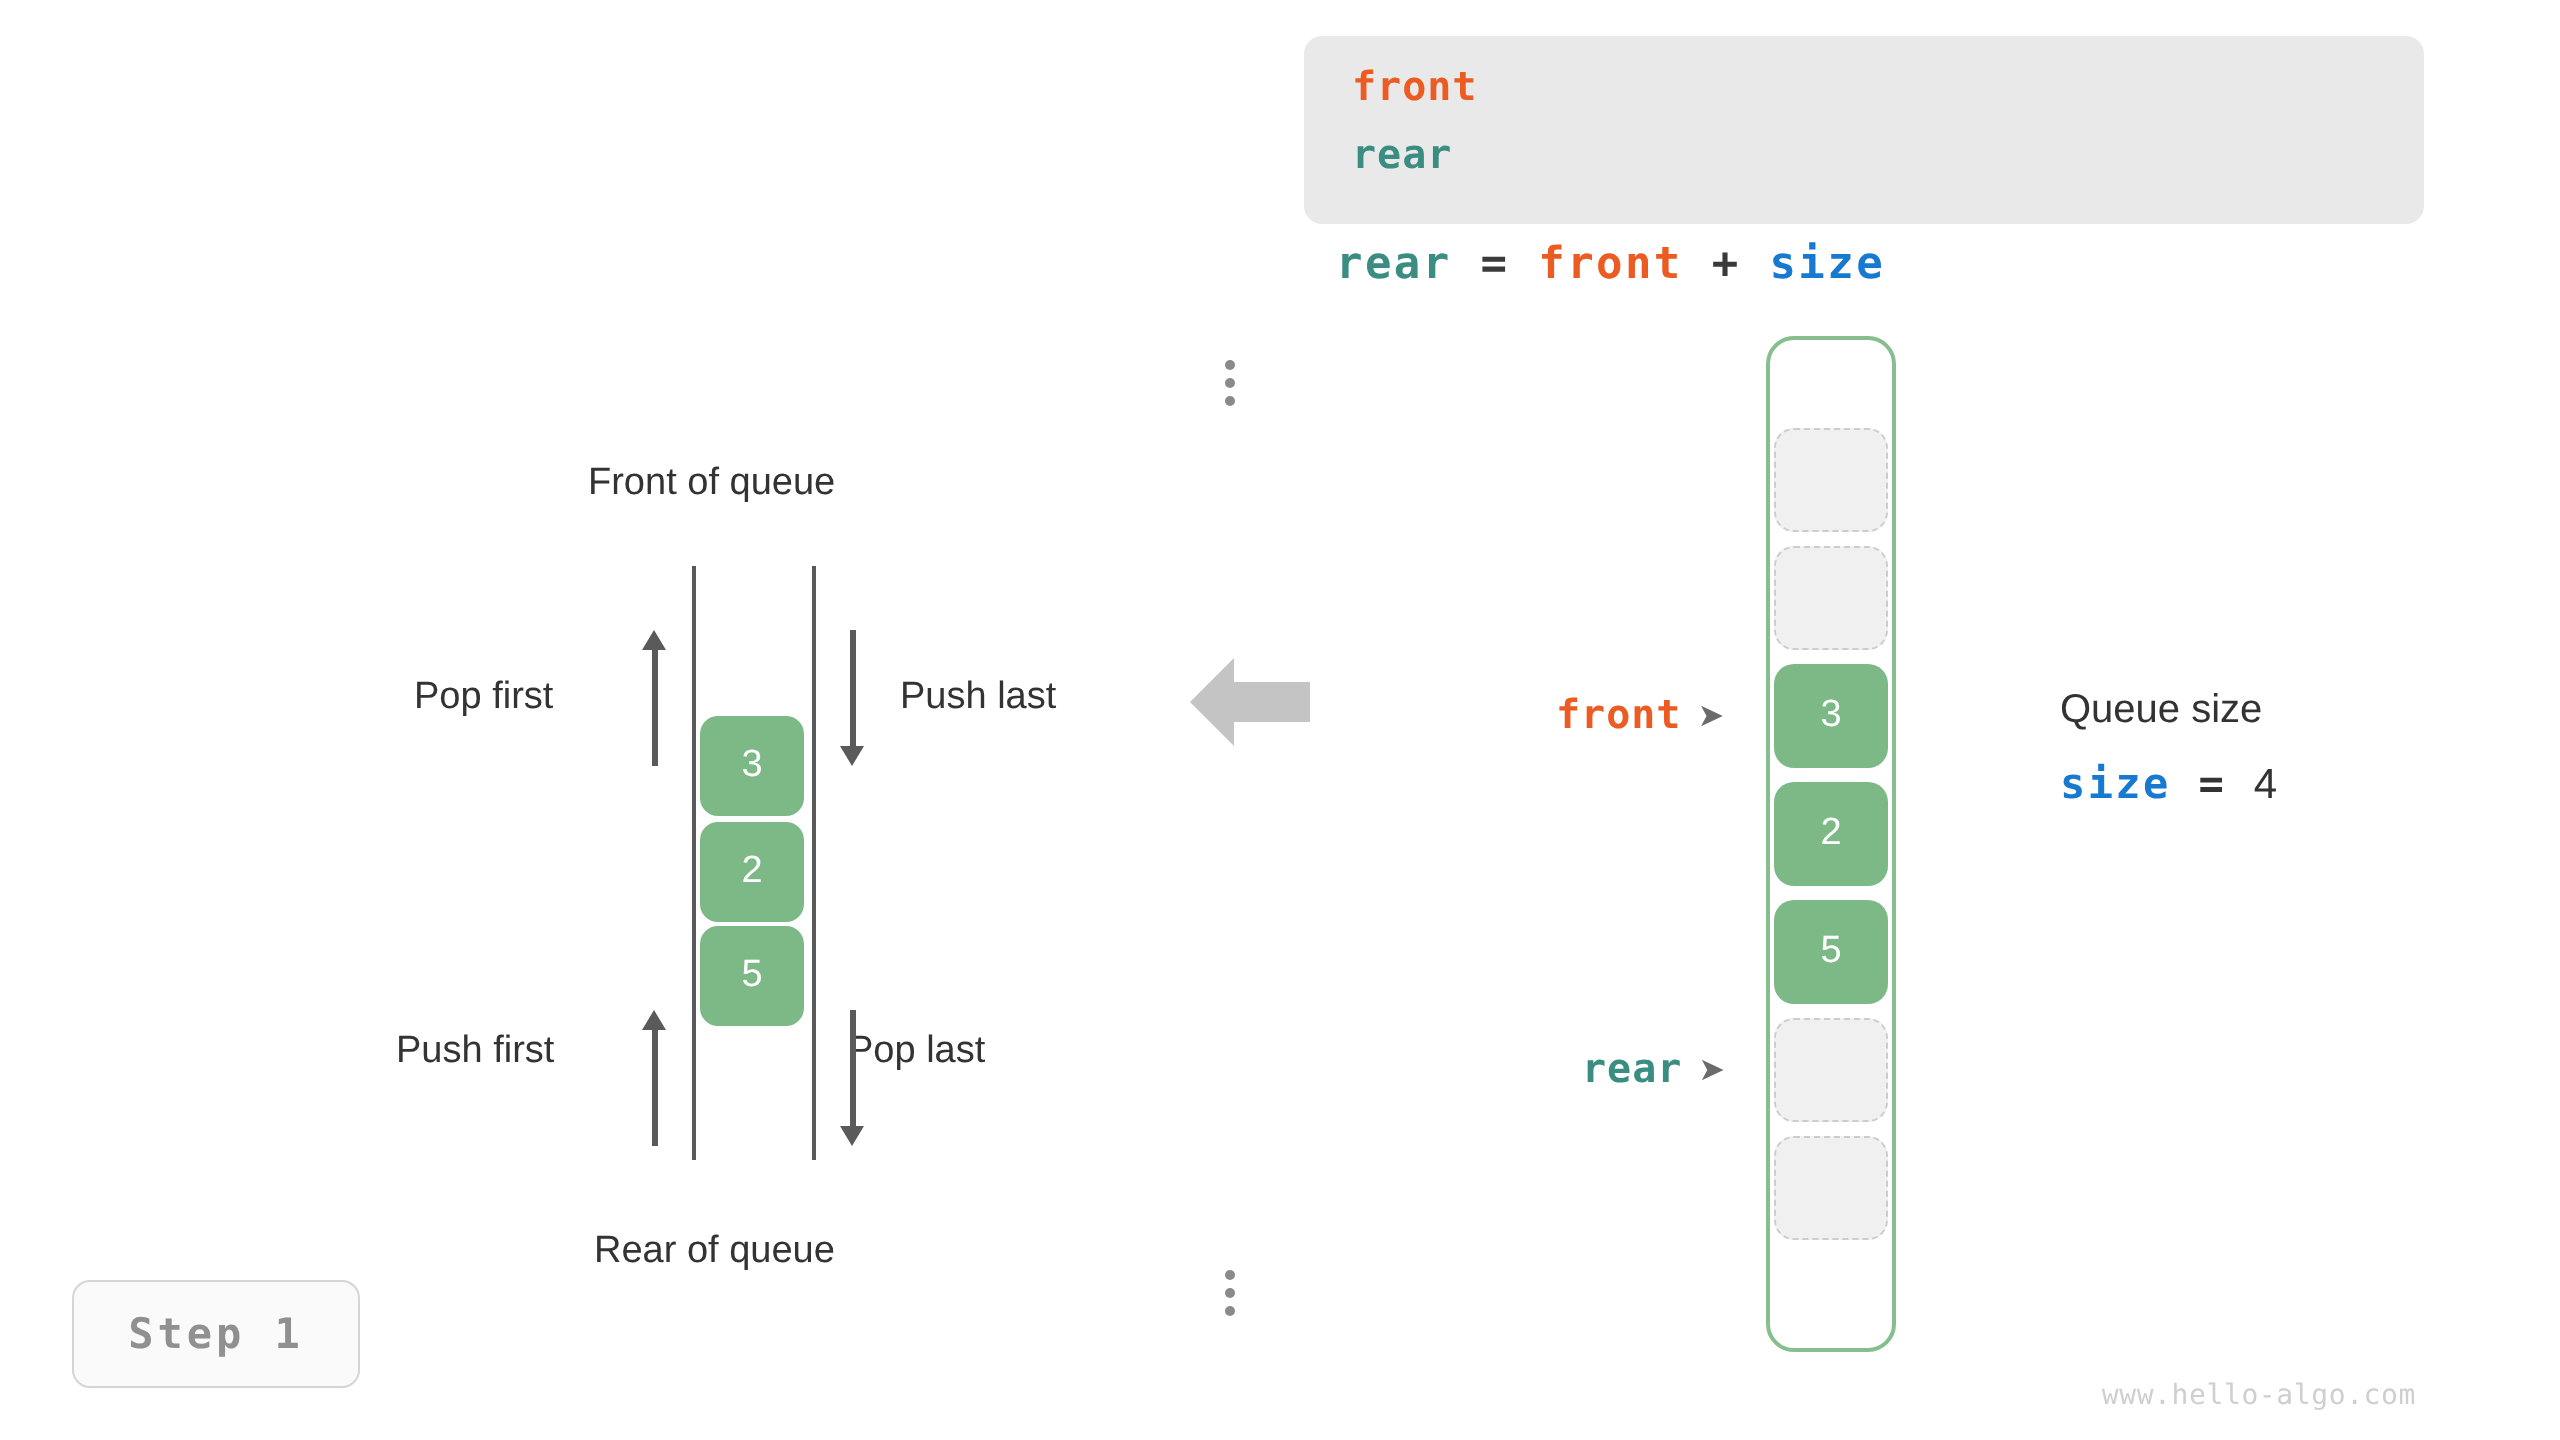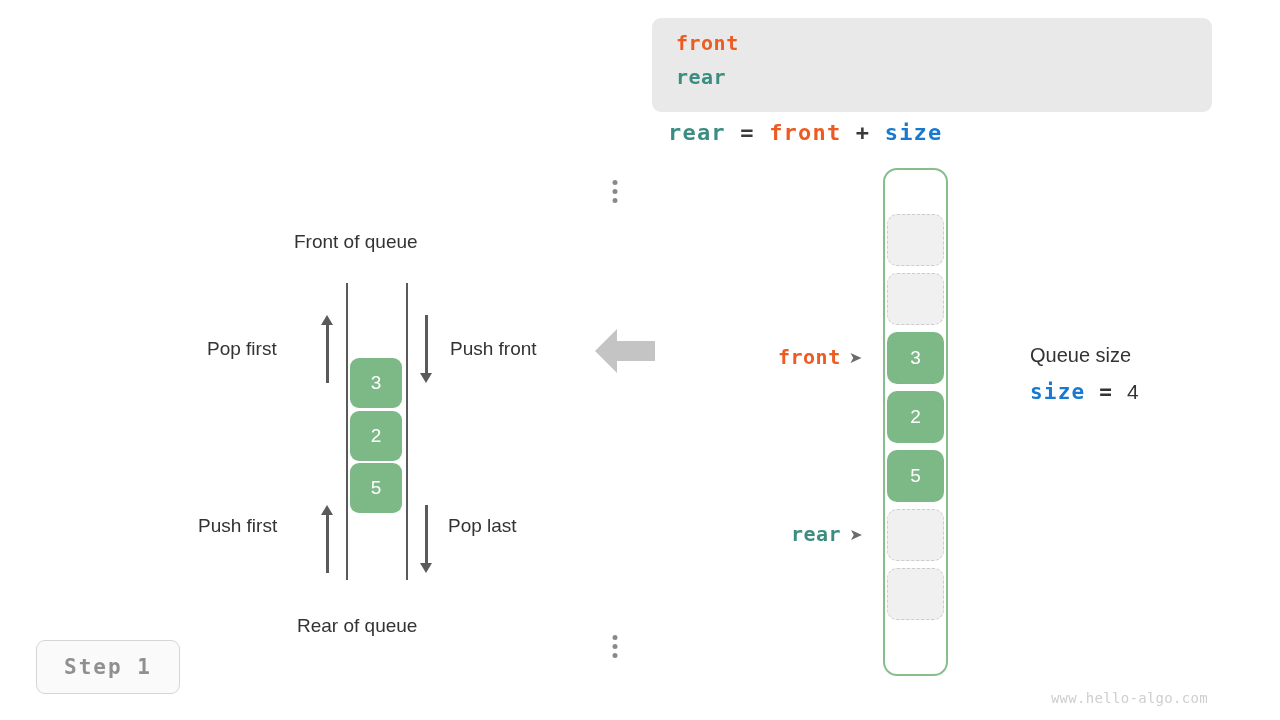--- a/index.html
+++ b/index.html
@@ -70,21 +70,21 @@
     font-size: 19px;
     font-weight: normal;
     color: #333333;
     white-space: nowrap;
   }
   #front-of-queue { left: 294px; top: 231px; }
   #rear-of-queue  { left: 297px; top: 615px; }
   #pop-first      { left: 207px; top: 338px; }
   #push-first     { left: 450px; top: 338px; }
   #push-last      { left: 198px; top: 515px; }
-  #pop-last       { left: 448px; top: 515px; }
+  #pop-last       { left: 424px; top: 515px; }
 
   .rail {
     position: absolute;
     width: 2px;
     background: #5a5a5a;
     top: 283px;
     height: 297px;
   }
   #rail-left  { left: 346px; }
   #rail-right { left: 406px; }
@@ -282,21 +282,21 @@
     </div>
   </div>
 
   <div class="formula mono">
     <span class="kw-rear">rear</span><span class="op">&nbsp;</span><span class="op">=</span><span class="op">&nbsp;</span><span class="kw-front">front</span><span class="op">&nbsp;</span><span class="op">+</span><span class="op">&nbsp;</span><span class="kw-size">size</span>
   </div>
 
   <div class="label-bold" id="front-of-queue">Front of queue</div>
   <div class="label-bold" id="rear-of-queue">Rear of queue</div>
   <div class="label-bold" id="pop-first">Pop first</div>
-  <div class="label-bold" id="push-first">Push front</div>
+  <div class="label-bold" id="push-first">Push last</div>
   <div class="label-bold" id="push-last">Push first</div>
   <div class="label-bold" id="pop-last">Pop last</div>
 
   <div class="rail" id="rail-left"></div>
   <div class="rail" id="rail-right"></div>
 
   <div class="varrow up" id="arrow-pop-first">
     <div class="head"></div>
       <div class="shaft"></div>
   </div>

